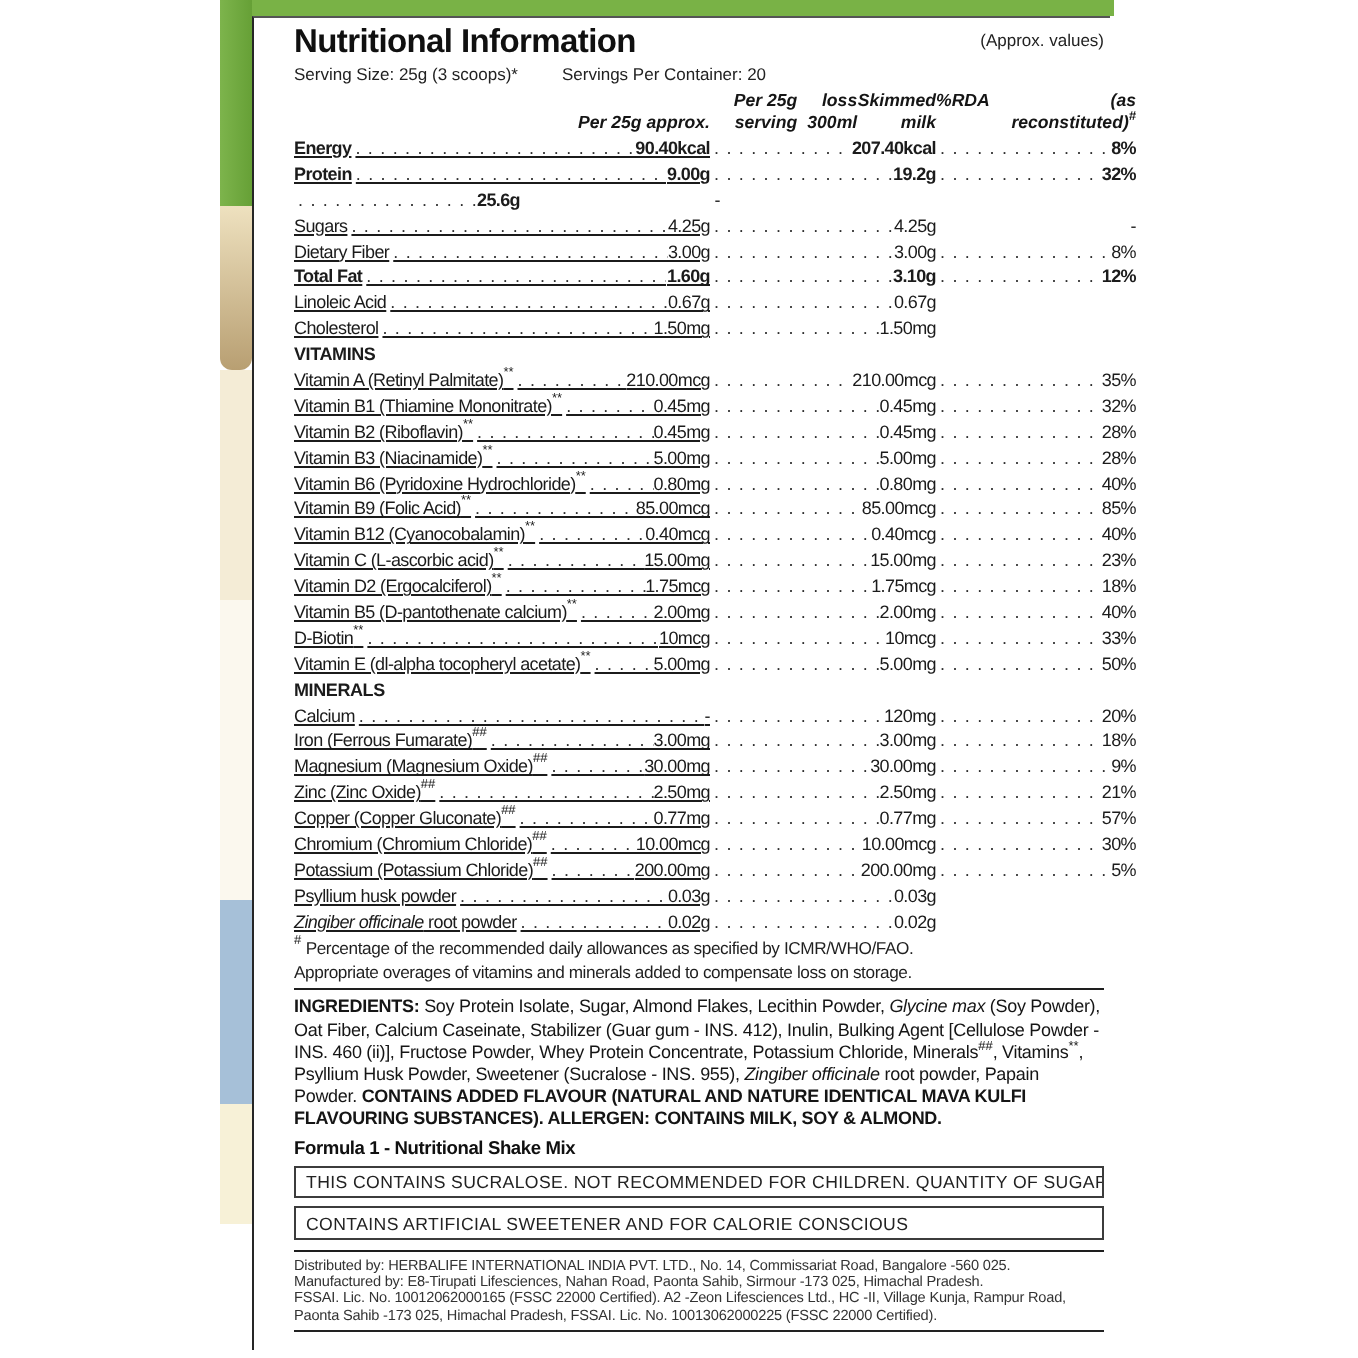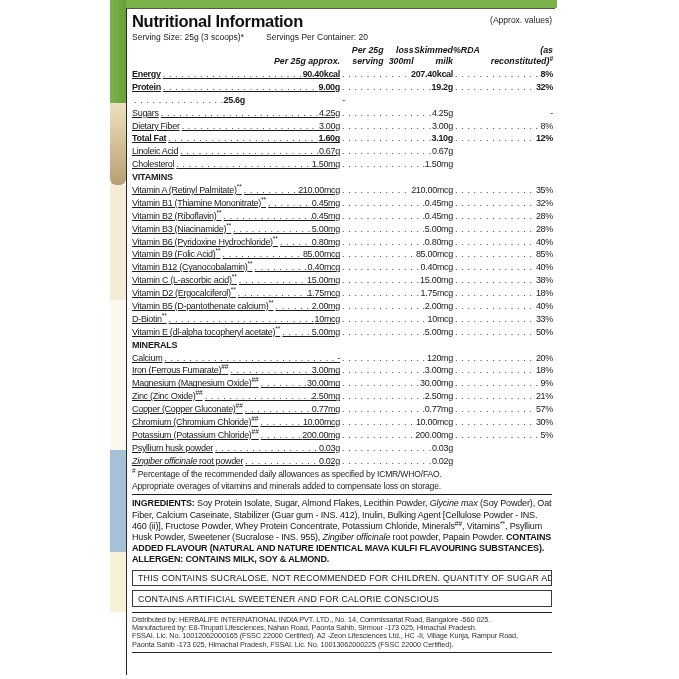--- a/index.html
+++ b/index.html
@@ -12,21 +12,21 @@
   .seg-tan{top:103px;height:82px;background:linear-gradient(#eee1bf,#b89f72);border-radius:0 0 6px 6px;}
   .seg-cream1{top:185px;height:115px;background:#f4ecd6;}
   .seg-pale{top:300px;height:150px;background:#fbf8ee;}
   .seg-blue{top:450px;height:102px;background:#a6c0d8;}
   .seg-cream2{top:552px;height:60px;background:#f7f1d7;}
   
   #greenbar{position:absolute;left:126px;top:0;width:431px;height:8px;background:#79b246;}
   
   #label{position:absolute;left:126px;top:8px;width:429px;height:667px;
          border-left:1.6px solid #262626;border-top:1.2px solid #555;
-         padding:0 3px 0 5px;box-sizing:border-box;}
+         padding:0 3px 0 20px;box-sizing:border-box;}
   .title-row{display:flex;margin-top:3px;}
   .title{font-size:16.5px;font-weight:bold;letter-spacing:-0.3px;color:#101010;}
   .approx{margin-left:auto;font-size:8.5px;margin-top:3px;color:#222;}
   .serving-row{font-size:8.5px;margin-top:1px;color:#222;}
   .serving-row span{margin-right:22px;}
   .col-headers{display:flex;align-items:flex-end;margin-top:3px;}
   .ch{display:flex;flex-direction:row;justify-content:flex-end;text-align:right;
       font-weight:bold;font-size:8.8px;line-height:10.5px;color:#151515;font-style:italic;}
   .ch1{flex:0 0 208px;}.ch2{flex:0 0 113px;}.ch3{flex:0 0 100px;}
   .mark{font-size:6.5px;vertical-align:top;letter-spacing:0;line-height:1;}
@@ -321,21 +321,21 @@
             <span class="nname">Vitamin C (L-ascorbic acid)<sup class="mark">**</sup></span>
             <span class="dots"></span>
             <span class="nval">15.00mg</span>
           </span>
           <span class="c2">
             <span class="dots"></span>
             <span class="nval">15.00mg</span>
           </span>
           <span class="c3">
             <span class="dots"></span>
-            <span class="npct">38%</span>
+            <span class="npct">23%</span>
           </span>
         </div>
         <div class="nrow">
           <span class="c1">
             <span class="nname">Vitamin D2 (Ergocalciferol)<sup class="mark">**</sup></span>
             <span class="dots"></span>
             <span class="nval">1.75mcg</span>
           </span>
           <span class="c2">
             <span class="dots"></span>
@@ -523,20 +523,21 @@
         </div>
       </div>
 
     <div class="footnote"><sup class="mark">#</sup><span> Percentage of the recommended daily allowances as specified by ICMR/WHO/FAO.</span></div>
     <div class="footnote">Appropriate overages of vitamins and minerals added to compensate loss on storage.</div>
 
     <div class="rule"></div>
 
     <div class="ingredients" id="ingredients"><span class="b">INGREDIENTS: </span><span>Soy Protein Isolate, Sugar, Almond Flakes, Lecithin Powder, </span><span class=" i">Glycine max</span><span> (Soy Powder), Oat Fiber, Calcium Caseinate, Stabilizer (Guar gum - INS. 412), Inulin, Bulking Agent [Cellulose Powder - INS. 460 (ii)], Fructose Powder, Whey Protein Concentrate, Potassium Chloride, Minerals</span><sup class=" mark">##</sup><span>, Vitamins</span><sup class=" mark">**</sup><span>, Psyllium Husk Powder, Sweetener (Sucralose - INS. 955), </span><span class=" i">Zingiber officinale</span><span> root powder, Papain Powder. </span><span class="b">CONTAINS ADDED FLAVOUR (NATURAL AND NATURE IDENTICAL MAVA KULFI FLAVOURING SUBSTANCES). ALLERGEN: CONTAINS MILK, SOY &amp; ALMOND.</span></div>
 
+    <div class="formula">Formula 1 - Nutritional Shake Mix</div>
 
     <div class="notice">THIS CONTAINS SUCRALOSE. NOT RECOMMENDED FOR CHILDREN. QUANTITY OF SUGAR ADDED 17gm/100gm</div>
     <div class="notice">CONTAINS ARTIFICIAL SWEETENER AND FOR CALORIE CONSCIOUS</div>
 
     <div class="rule2"></div>
 
     <div class="dist" id="dist">
         <div>Distributed by: HERBALIFE INTERNATIONAL INDIA PVT. LTD., No. 14, Commissariat Road, Bangalore -560 025.</div>
         <div>Manufactured by: E8-Tirupati Lifesciences, Nahan Road, Paonta Sahib, Sirmour -173 025, Himachal Pradesh.</div>
         <div>FSSAI. Lic. No. 10012062000165 (FSSC 22000 Certified). A2 -Zeon Lifesciences Ltd., HC -II, Village Kunja, Rampur Road,</div>

